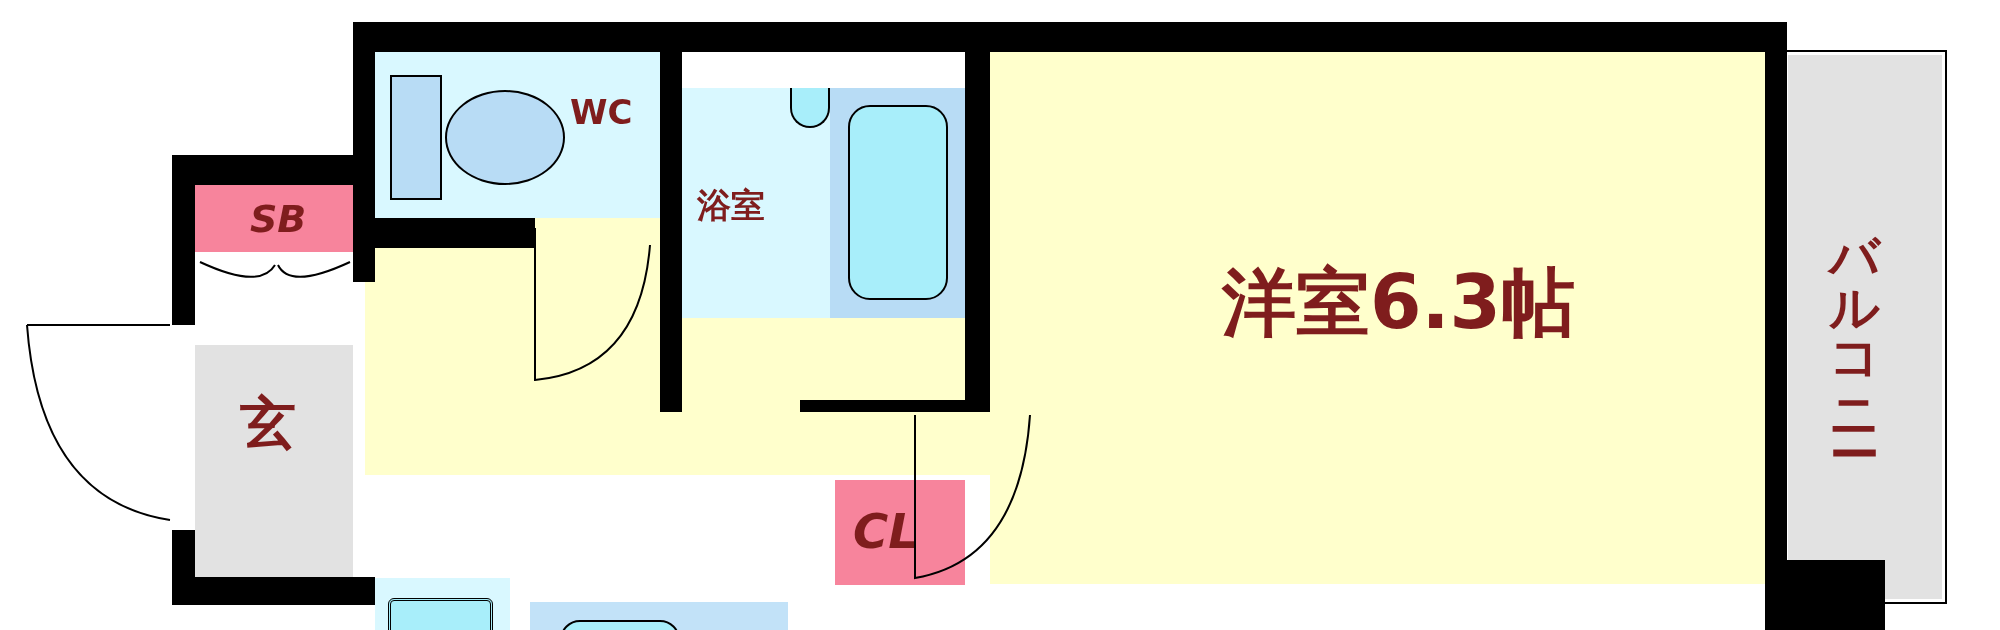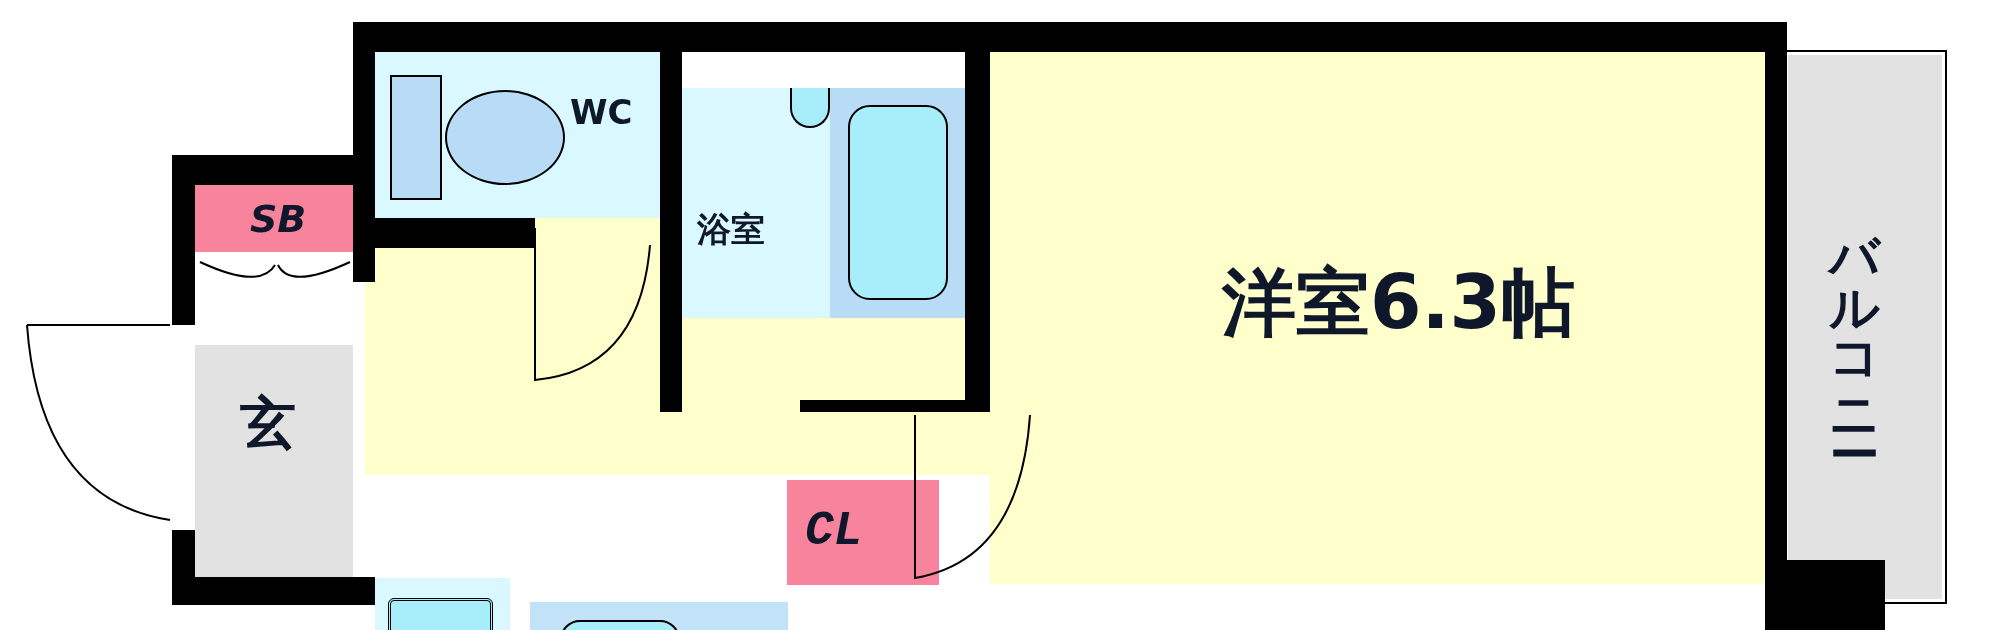--- a/index.html
+++ b/index.html
@@ -1,19 +1,19 @@
 <!DOCTYPE html>
 <html><head>
 <meta charset="utf-8">
 <style>
   html,body{margin:0;padding:0;background:#ffffff;}
   body{width:2000px;height:630px;position:relative;overflow:hidden;font-family:"DejaVu Sans",sans-serif;}
   .abs{position:absolute;box-sizing:border-box;}
   .wall{background:#000;}
-  .lbl{position:absolute;font-weight:bold;color:#0f172a;white-space:nowrap;line-height:1;}
+  .lbl{position:absolute;font-weight:bold;color:#7f1d1d;white-space:nowrap;line-height:1;}
   svg{position:absolute;left:0;top:0;}
 </style>
 </head>
 <body>
 
 <div style="position:absolute;left:0;top:0;width:2000px;height:630px;">
 
   <div class="abs" style="left:365px;top:190px;width:640px;height:285px;background:#FFFFCC;"></div>
   <div class="abs" style="left:990px;top:52px;width:775px;height:532px;background:#FFFFCC;"></div>
   <div class="abs" style="left:195px;top:345px;width:158px;height:232px;background:#E2E2E2;"></div>
@@ -33,36 +33,36 @@
   <div class="abs wall" style="left:375px;top:218px;width:160px;height:30px;"></div>
   <div class="abs wall" style="left:660px;top:52px;width:22px;height:360px;"></div>
   <div class="abs wall" style="left:965px;top:52px;width:25px;height:360px;"></div>
   <div class="abs wall" style="left:800px;top:400px;width:190px;height:12px;"></div>
   <div class="abs wall" style="left:1765px;top:22px;width:22px;height:600px;"></div>
   <div class="abs wall" style="left:1765px;top:560px;width:120px;height:210px;"></div>
 
   <div class="abs" style="left:195px;top:185px;width:158px;height:67px;background:#F7849C;">
     <span class="lbl" style="left:55px;top:15px;font-size:38px;font-style:italic;">SB</span>
   </div>
-  <div class="abs" style="left:787px;top:480px;width:152px;height:105px;background:#F7849C;font-family:Liberation Mono, monospace;">
+  <div class="abs" style="left:835px;top:480px;width:130px;height:105px;background:#F7849C;">
     <span class="lbl" style="left:18px;top:27px;font-size:48px;font-style:italic;">CL</span>
   </div>
 
   <div class="abs" style="left:390px;top:75px;width:52px;height:125px;background:#B8DCF5;border:2px solid #000;"></div>
   <div class="abs" style="left:445px;top:90px;width:120px;height:95px;background:#B8DCF5;border:2px solid #000;border-radius:50%;"></div>
   <div class="abs" style="left:830px;top:88px;width:135px;height:230px;background:#B8DCF5;"></div>
   <div class="abs" style="left:848px;top:105px;width:100px;height:195px;background:#A8EEFA;border:2px solid #000;border-radius:22px;"></div>
   <div class="abs" style="left:790px;top:88px;width:40px;height:40px;border:2px solid #000;border-top:none;border-radius:0 0 20px 20px;background:#A8EEFA;"></div>
   <div class="abs" style="left:388px;top:598px;width:105px;height:128px;background:#A8EEFA;border:3px double #000;border-radius:6px;">
     
   </div>
   <div class="abs" style="left:560px;top:620px;width:120px;height:88px;background:#A8EEFA;border:2px solid #000;border-radius:20px;"></div>
 
   <span class="lbl" style="left:570px;top:95px;font-size:34px;">WC</span>
-  <span class="lbl" style="left:697px;top:188px;font-size:34px;margin-top:24px;">浴室</span>
+  <span class="lbl" style="left:697px;top:188px;font-size:34px;">浴室</span>
   <span class="lbl" style="left:240px;top:395px;font-size:56px;">玄</span>
   <span class="lbl" style="left:1190px;top:265px;font-size:74px;margin-left:32px;">洋室6.3帖</span>
   <span class="lbl" style="left:1830px;top:200px;font-size:50px;writing-mode:vertical-rl;">バルコニー</span>
 
   <svg width="2000" height="630" viewBox="0 0 2000 630">
     <path d="M27 325 Q40 500 170 520" fill="none" stroke="#000" stroke-width="2"></path>
     <line x1="27" y1="325" x2="170" y2="325" stroke="#000" stroke-width="2"></line>
     <path d="M535 228 L535 380 Q640 370 650 245" fill="none" stroke="#000" stroke-width="2"></path>
     <path d="M915 415 L915 578 Q1020 560 1030 415" fill="none" stroke="#000" stroke-width="2"></path>
     <path d="M200 262 Q260 290 275 265 M350 262 Q290 290 278 265" fill="none" stroke="#000" stroke-width="2"></path>

